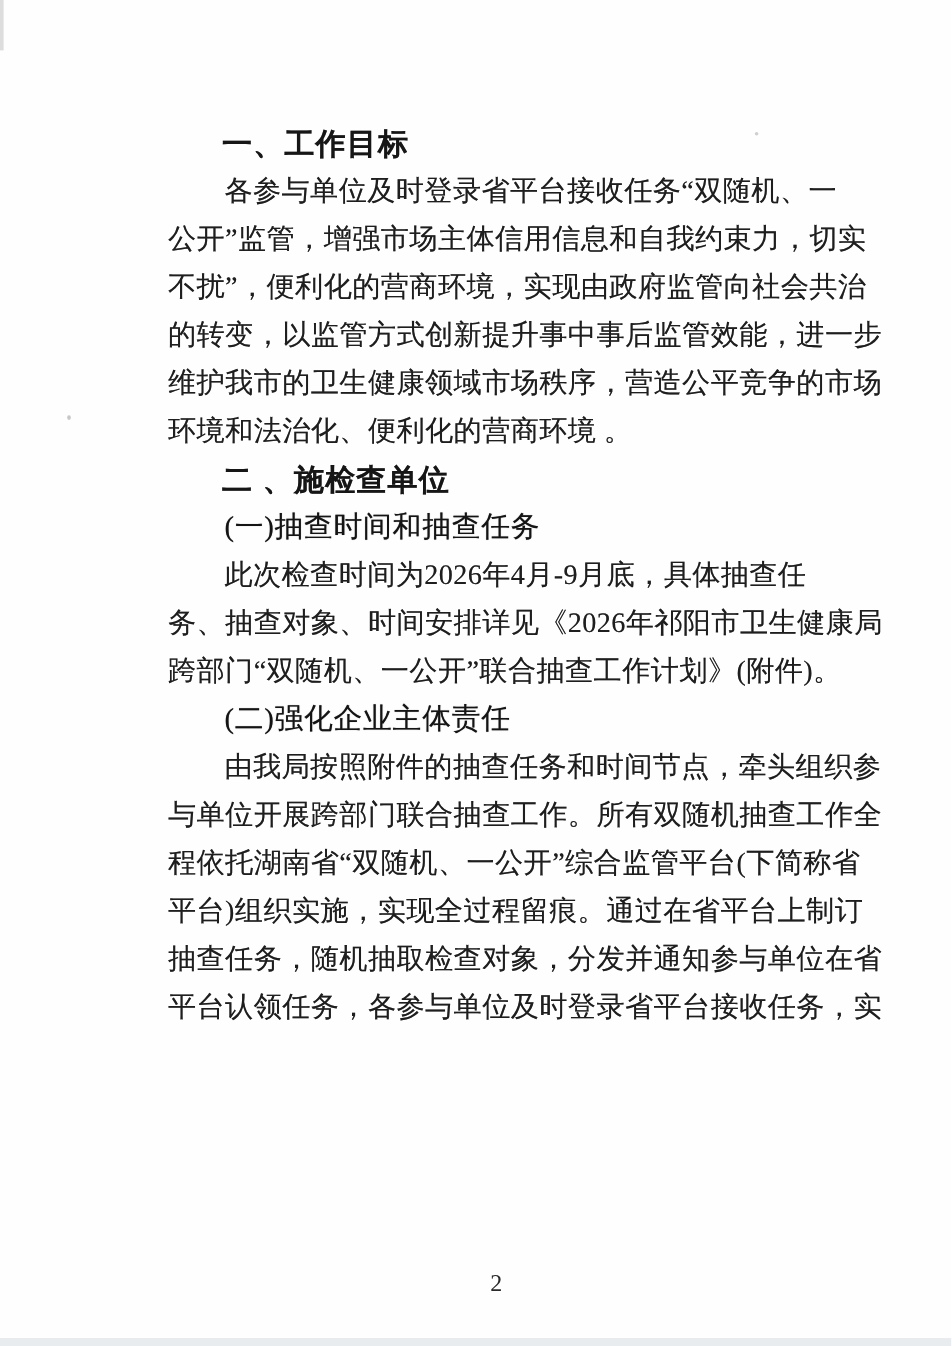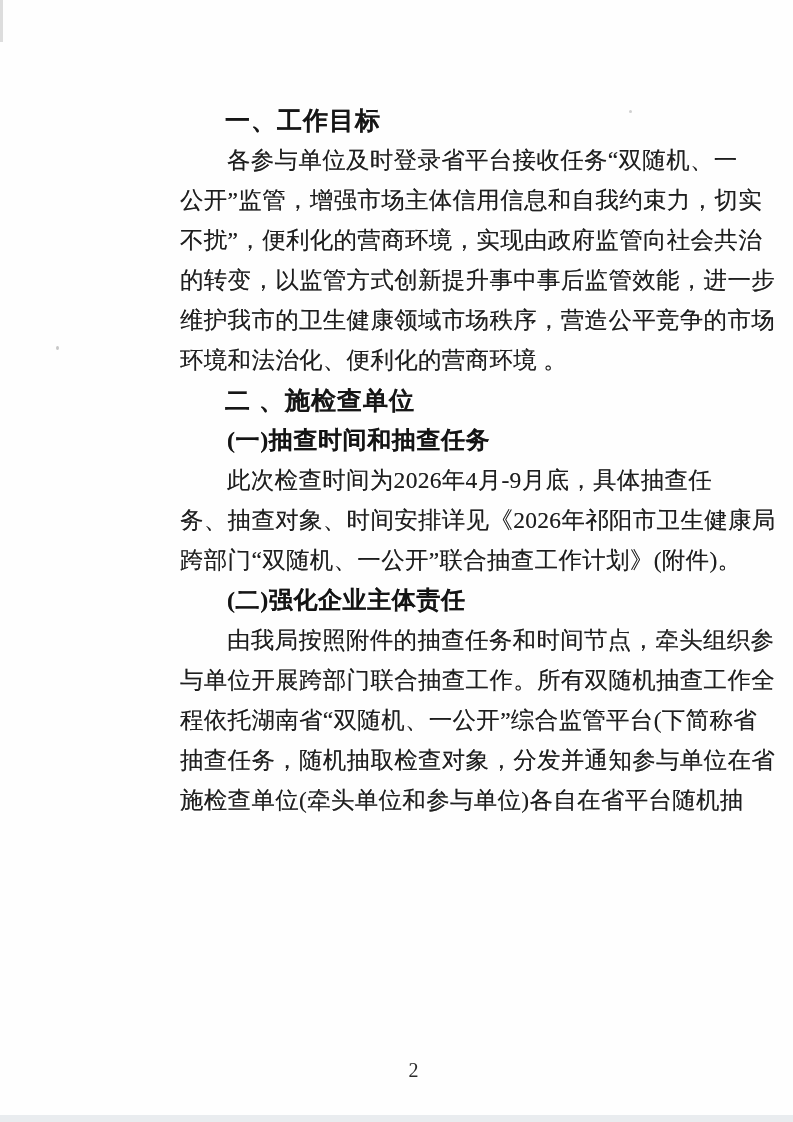--- a/index.html
+++ b/index.html
@@ -22,36 +22,35 @@
     width: 596px;
   }
   .line {
     height: 40px;
     line-height: 40px;
     font-size: 23.5px;
     letter-spacing: 0.3px;
     color: #1e1e1e;
     white-space: nowrap;
     text-shadow: 0 0 0.5px rgba(30,30,30,0.55);
-    margin-left: 40px;
   }
   .indent {
     padding-left: 47px;
   }
   .h-main {
     font-family: "Liberation Sans", "DejaVu Sans", sans-serif;
     font-weight: 700;
     font-size: 25px;
     letter-spacing: 1px;
     padding-left: 45px;
     color: #161616;
     text-shadow: 0 0 0.4px rgba(20,20,20,0.6);
   }
   .h-sub {
-    font-weight: 700;
+    font-weight: 400;
     font-size: 24px;
     letter-spacing: 0.6px;
     padding-left: 47px;
     color: #141414;
     text-shadow: 0 0 0.6px rgba(20,20,20,0.65);
   }
   .page-number {
     position: absolute;
     top: 1056px;
     left: 0;
@@ -120,22 +119,23 @@
 
     <div class="line indent">此次检查时间为2026年4月-9月底，具体抽查任</div>
     <div class="line">务、抽查对象、时间安排详见《2026年祁阳市卫生健康局</div>
     <div class="line">跨部门“双随机、一公开”联合抽查工作计划》(附件)。</div>
 
     <div class="line h-sub">(二)强化企业主体责任</div>
 
     <div class="line indent">由我局按照附件的抽查任务和时间节点，牵头组织参</div>
     <div class="line">与单位开展跨部门联合抽查工作。所有双随机抽查工作全</div>
     <div class="line">程依托湖南省“双随机、一公开”综合监管平台(下简称省</div>
+    <div class="line">平台)组织实施，实现全过程留痕。通过在省平台上制订</div>
     <div class="line">抽查任务，随机抽取检查对象，分发并通知参与单位在省</div>
-    <div class="line">施检查单位(牵头单位和参与单位)各自在省平台随机抽</div>
+    <div class="line">平台认领任务，各参与单位及时登录省平台接收任务，实</div>
 
   </div>
 
   <div class="page-number">2</div>
 
   <div class="edge-bottom"></div>
 
 </div>
 
 </body></html>

